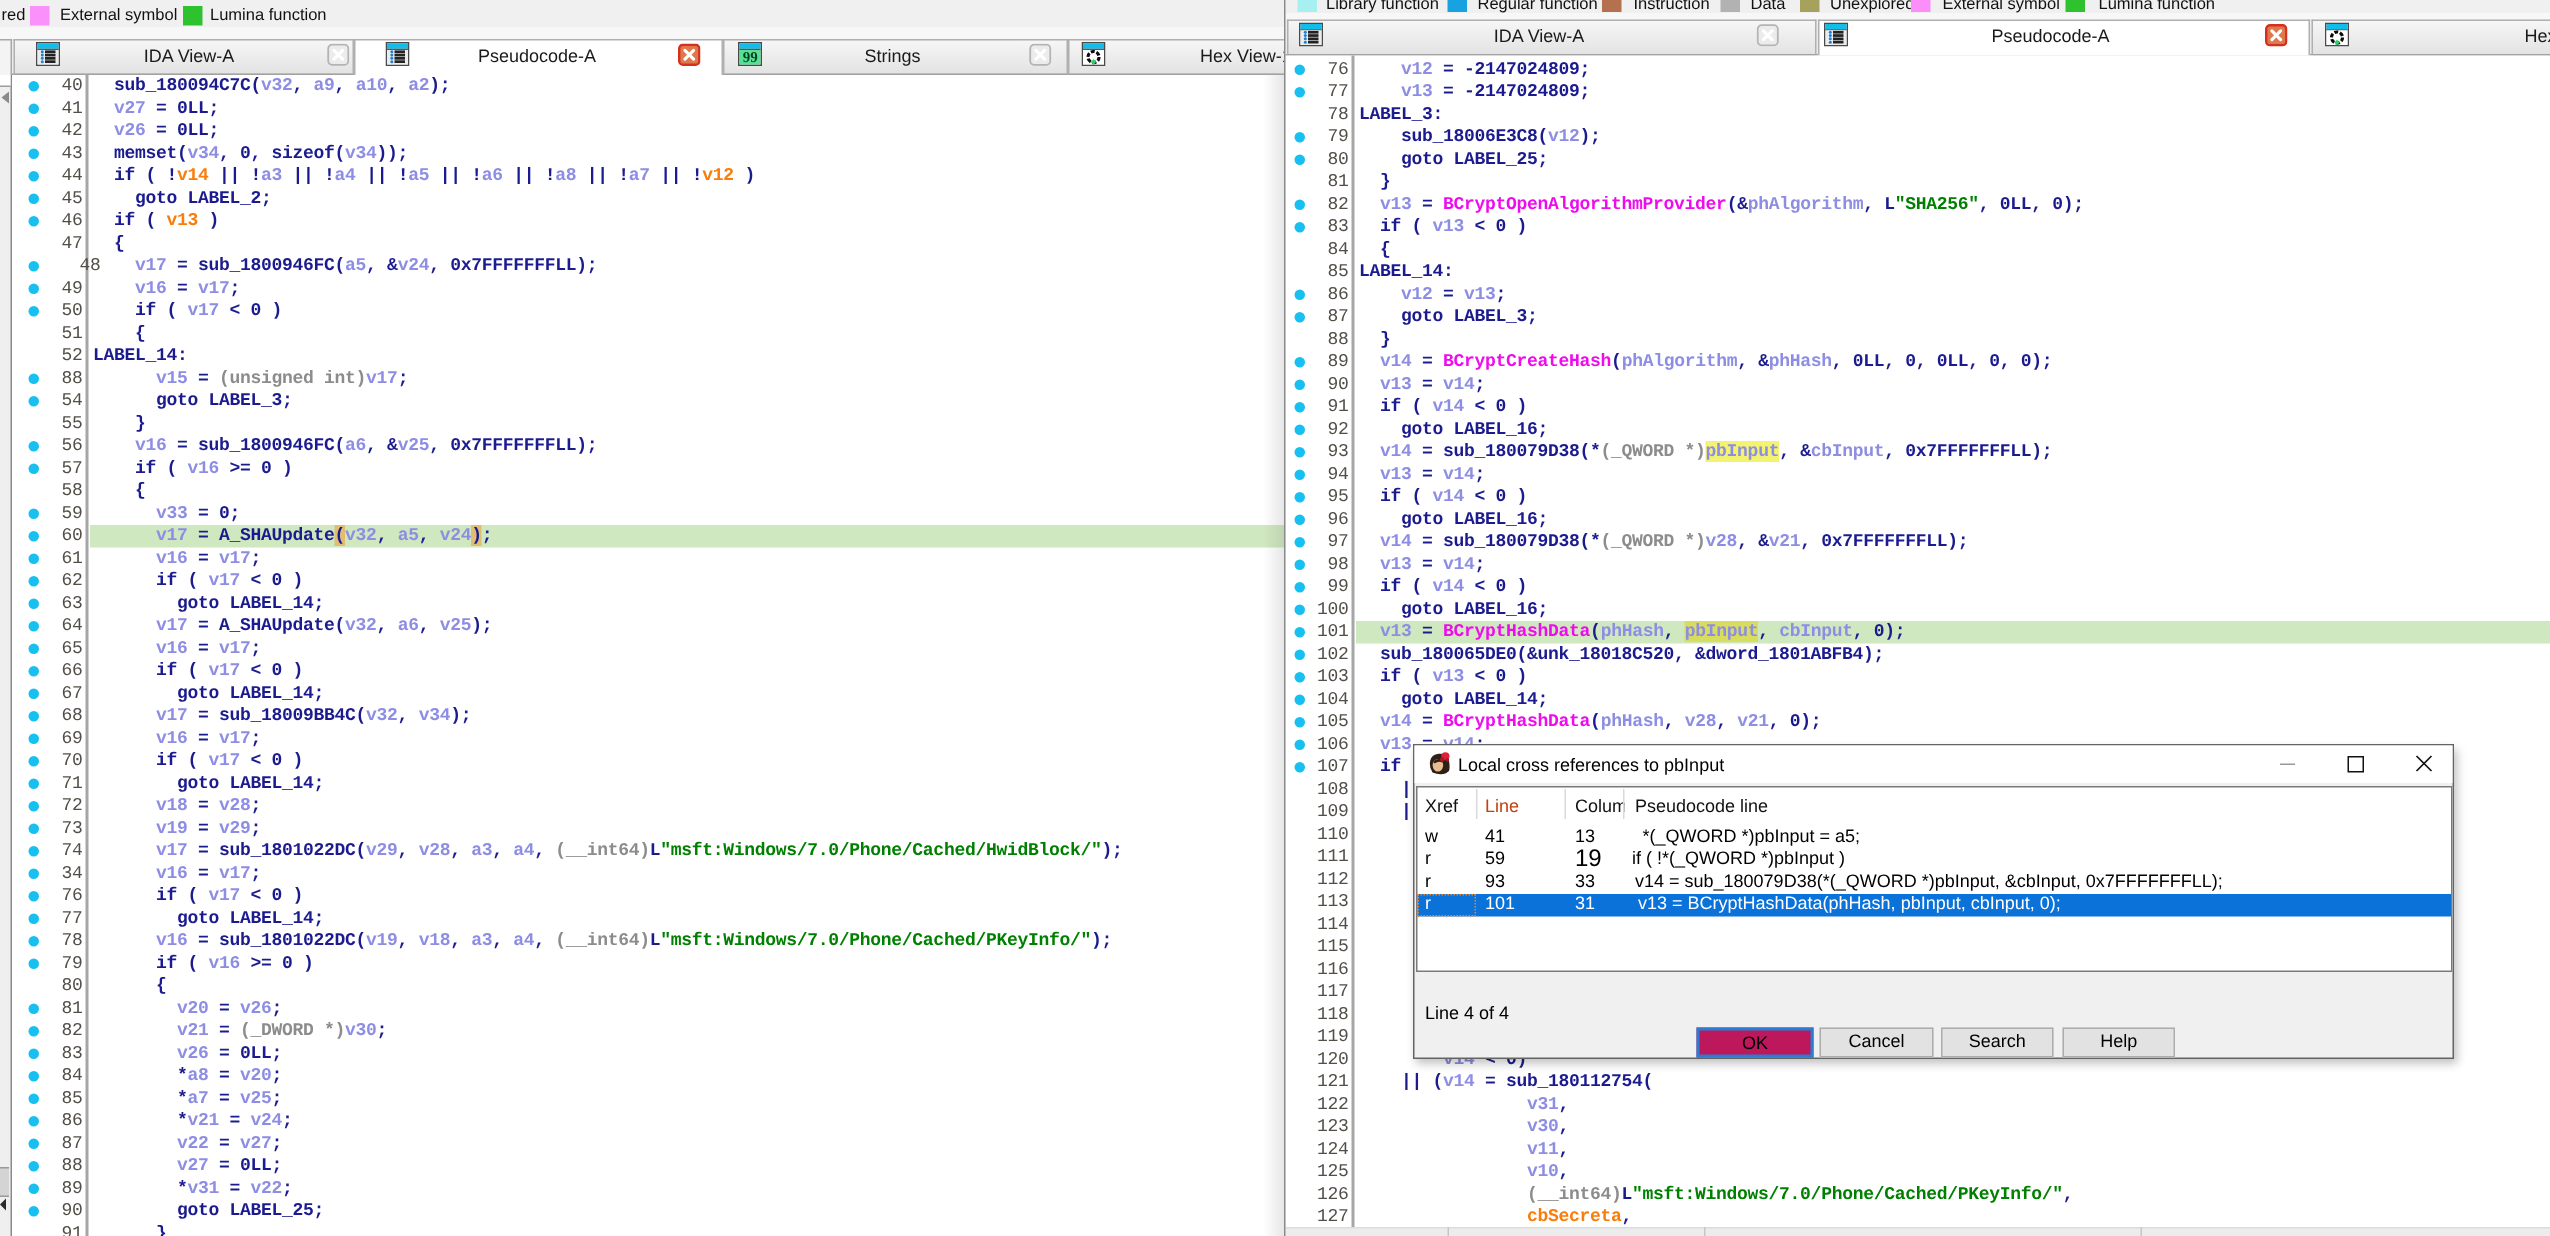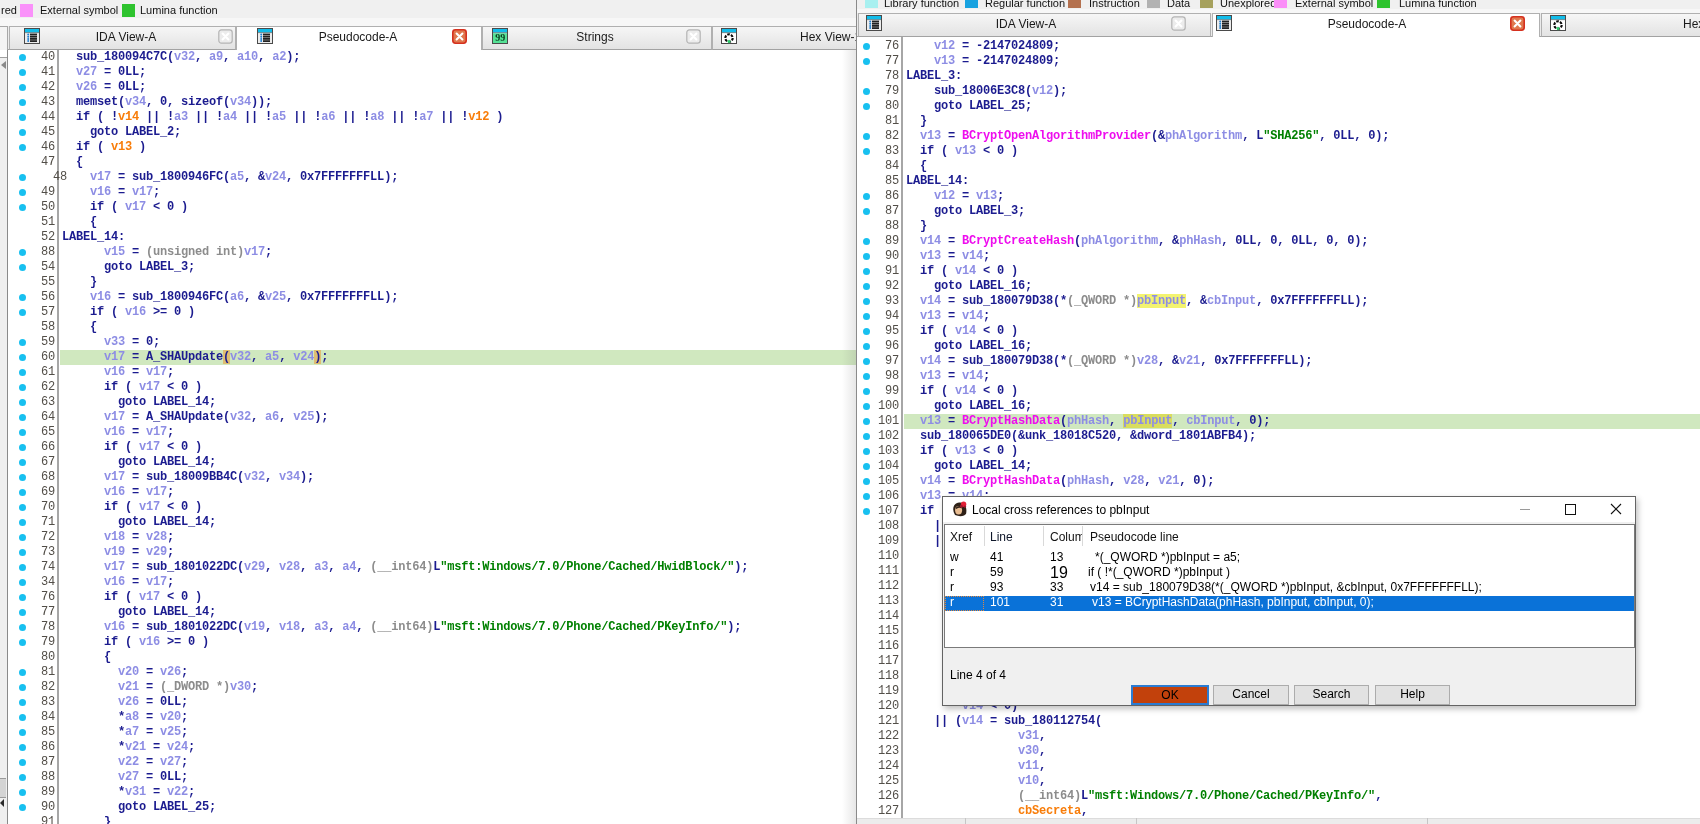--- a/index.html
+++ b/index.html
@@ -453,21 +453,21 @@
         <circle cx="13.9" cy="6.6" r="1.2" fill="#a3172c"></circle>
       </svg>
 <div class="abs" style="left:29px;top:6px;font-size:12px;color:#000">Local cross references to pbInput</div>
 <div class="abs" style="left:577px;top:12px;width:10px;height:1px;background:#9a9a9a"></div>
 <div class="abs" style="left:622px;top:7px;width:9px;height:9px;border:1.2px solid #111"></div>
 <svg class="abs" style="left:667px;top:6px" width="12" height="12" viewBox="0 0 12 12">
         <path d="M1 1 L11 11 M11 1 L1 11" stroke="#111" stroke-width="1.1"></path>
       </svg>
 <div class="abs" style="left:1px;top:27px;width:691px;height:124px;background:#fff;border:1px solid #7a7a7a;box-sizing:border-box"></div>
 <div class="abs" style="left:7px;top:33px;font-size:12px;color:#111">Xref</div>
-<div class="abs" style="left:47px;top:33px;font-size:12px;color:#0f172a">Line</div>
+<div class="abs" style="left:47px;top:33px;font-size:12px;color:#c2410c">Line</div>
 <div class="abs" style="left:107px;top:33px;font-size:12px;color:#111;width:33px;overflow:hidden;white-space:nowrap">Column</div>
 <div class="abs" style="left:147px;top:33px;font-size:12px;color:#111">Pseudocode line</div>
 <div class="abs" style="left:41px;top:29px;width:1px;height:20px;background:#d9d9d9"></div>
 <div class="abs" style="left:100px;top:29px;width:1px;height:20px;background:#d9d9d9"></div>
 <div class="abs" style="left:139px;top:29px;width:1px;height:20px;background:#d9d9d9"></div>
 <div class="abs" style="left:2px;top:99px;width:689px;height:15px;background:#0a72d8"></div>
 <div class="abs" style="left:2px;top:99px;width:39px;height:15px;border:1px dotted #e08840;box-sizing:border-box"></div>
 <div class="abs" style="left:7px;top:53px;font-size:12px;line-height:15px;color:#000">w</div>
 <div class="abs" style="left:47px;top:53px;font-size:12px;line-height:15px;color:#000">41</div>
 <div class="abs" style="left:107px;top:53px;font-size:12px;line-height:15px;color:#000">13</div>
@@ -478,18 +478,18 @@
 <div class="abs" style="left:145px;top:68px;font-size:12px;line-height:15px;color:#000;white-space:nowrap">if ( !*(_QWORD *)pbInput )</div>
 <div class="abs" style="left:7px;top:83px;font-size:12px;line-height:15px;color:#000">r</div>
 <div class="abs" style="left:47px;top:83px;font-size:12px;line-height:15px;color:#000">93</div>
 <div class="abs" style="left:107px;top:83px;font-size:12px;line-height:15px;color:#000">33</div>
 <div class="abs" style="left:147px;top:83px;font-size:12px;line-height:15px;color:#000;white-space:nowrap">v14 = sub_180079D38(*(_QWORD *)pbInput, &amp;cbInput, 0x7FFFFFFFLL);</div>
 <div class="abs" style="left:7px;top:98px;font-size:12px;line-height:15px;color:#fff">r</div>
 <div class="abs" style="left:47px;top:98px;font-size:12px;line-height:15px;color:#fff">101</div>
 <div class="abs" style="left:107px;top:98px;font-size:12px;line-height:15px;color:#fff">31</div>
 <div class="abs" style="left:149px;top:98px;font-size:12px;line-height:15px;color:#fff;white-space:nowrap">v13 = BCryptHashData(phHash, pbInput, cbInput, 0);</div>
 <div class="abs" style="left:7px;top:171px;font-size:12px;color:#000">Line 4 of 4</div>
-<div class="abs" style="left:188px;top:188px;width:78px;height:20px;background:#c2410c;border:2px solid #2b7cd3;box-sizing:border-box;text-align:center;font-size:12px;color:#000;line-height:17px">OK</div>
+<div class="abs" style="left:188px;top:188px;width:78px;height:20px;background:#be185d;border:2px solid #2b7cd3;box-sizing:border-box;text-align:center;font-size:12px;color:#000;line-height:17px">OK</div>
 <div class="abs" style="left:270px;top:188px;width:76px;height:20px;background:#e2e2e2;border:1px solid #acacac;box-sizing:border-box;text-align:center;font-size:12px;color:#000;line-height:17px">Cancel</div>
 <div class="abs" style="left:351px;top:188px;width:75px;height:20px;background:#e2e2e2;border:1px solid #acacac;box-sizing:border-box;text-align:center;font-size:12px;color:#000;line-height:17px">Search</div>
 <div class="abs" style="left:432px;top:188px;width:75px;height:20px;background:#e2e2e2;border:1px solid #acacac;box-sizing:border-box;text-align:center;font-size:12px;color:#000;line-height:17px">Help</div>
 </div>
 </div>
 <div class="abs" style="left:856px;top:0;width:1px;height:824px;background:#8a8a8a"></div>
 </body></html>

